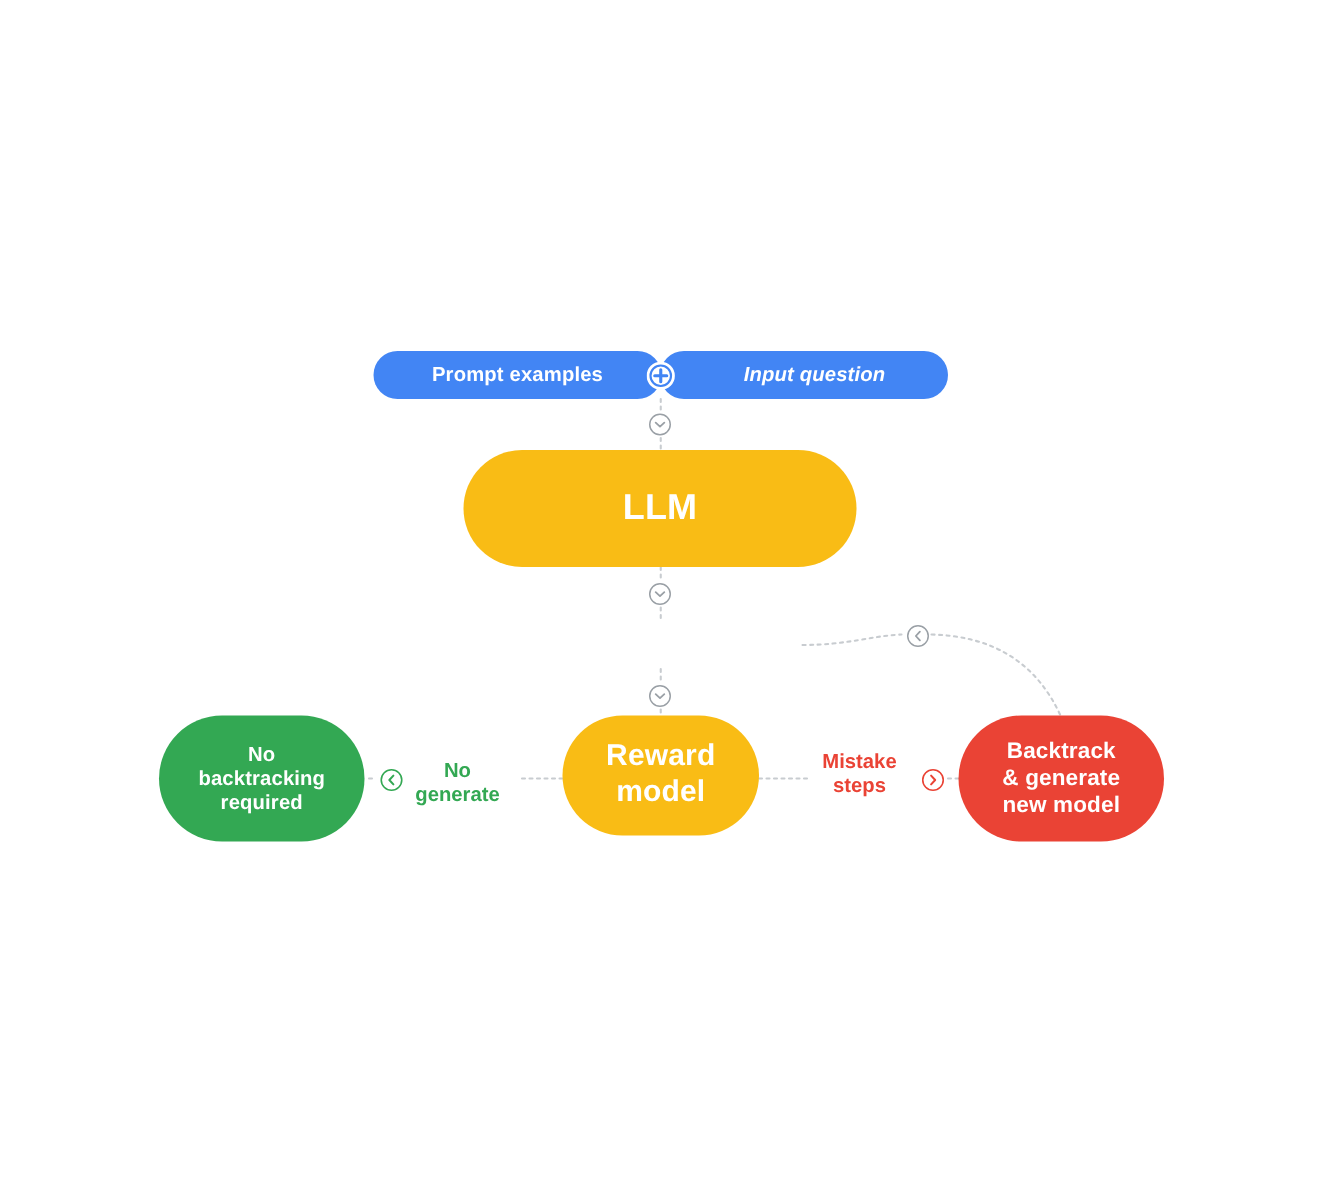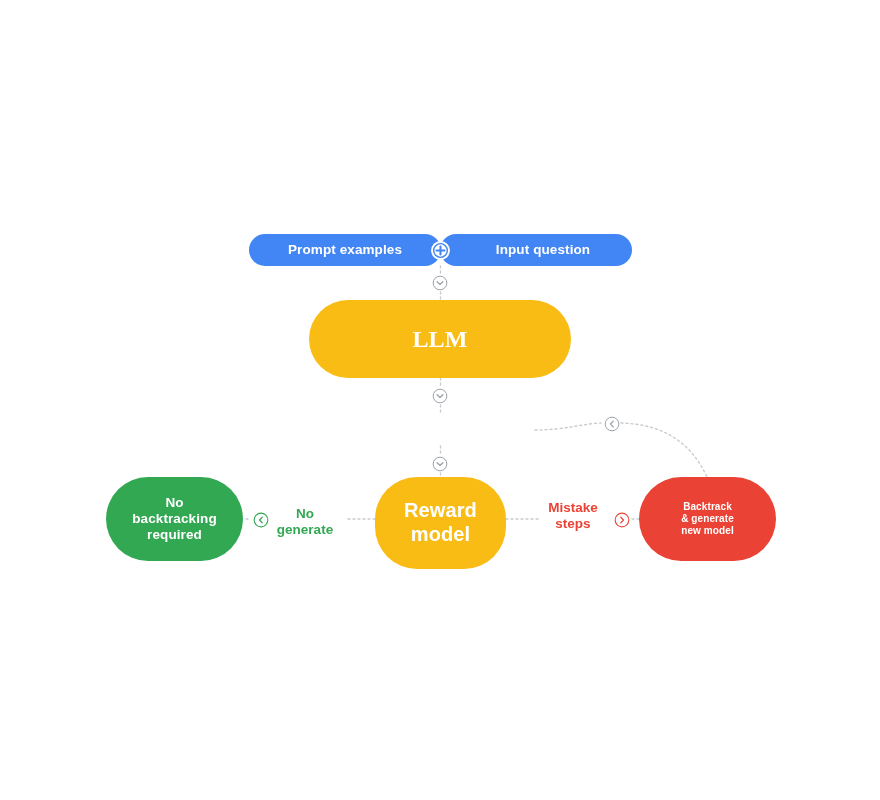--- a/index.html
+++ b/index.html
@@ -40,30 +40,30 @@
     border-radius: 16px;
     font-size: 13.5px;
   }
   .pill-input {
     left: 440px; top: 234px;
     width: 192px; height: 32px;
     background: #4285F4;
     border-radius: 16px;
     font-size: 13.5px;
     padding-left: 14px;
+    font-style: italic;
   }
 
   
   .box-llm {
     left: 309px; top: 300px;
     width: 262px; height: 78px;
     background: #F9BC15;
     border-radius: 39px;
     font-size: 24px;
-    font-family: Liberation Serif, serif;
   }
 
   
   .pill-cot {
     left: 344px; top: 415px;
     width: 191px; height: 31px;
     background: #4285F4;
     border-radius: 16px;
     font-size: 13.5px;
   }
@@ -71,31 +71,31 @@
   
   .box-nobacktrack {
     left: 106px; top: 477px;
     width: 137px; height: 84px;
     background: #33A853;
     border-radius: 42px;
     font-size: 13.5px;
   }
   .box-reward {
     left: 375px; top: 477px;
-    width: 131px; height: 92px;
+    width: 131px; height: 80px;
     background: #F9BC15;
     border-radius: 42px;
     font-size: 20px;
   }
   .box-backtrack {
     left: 639px; top: 477px;
     width: 137px; height: 84px;
     background: #EA4335;
     border-radius: 42px;
-    font-size: 10px;
+    font-size: 15px;
     text-align: center;
   }
 
   
   .edge-label {
     position: absolute;
     font-size: 13.5px;
     font-weight: bold;
     text-align: center;
     line-height: 1.2;

